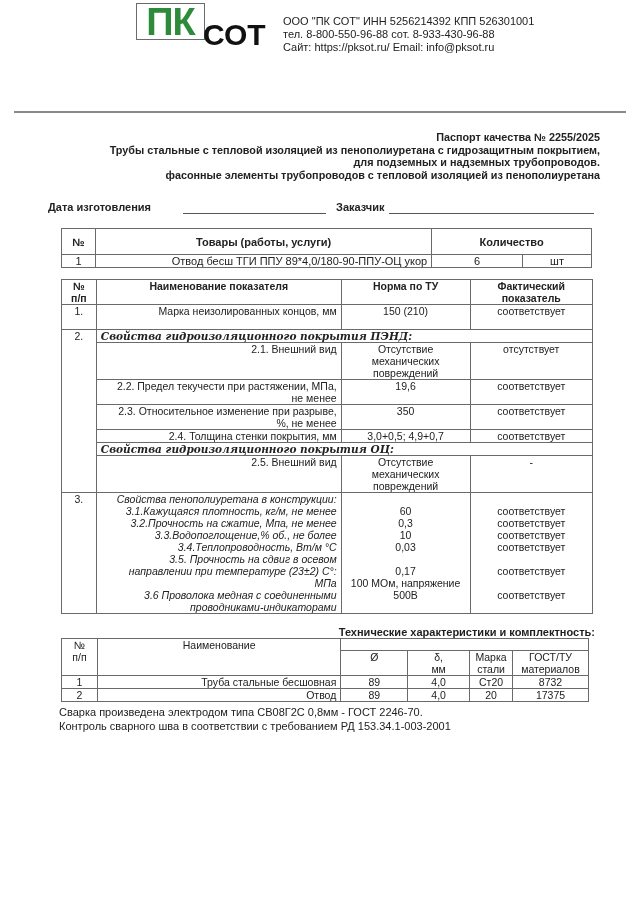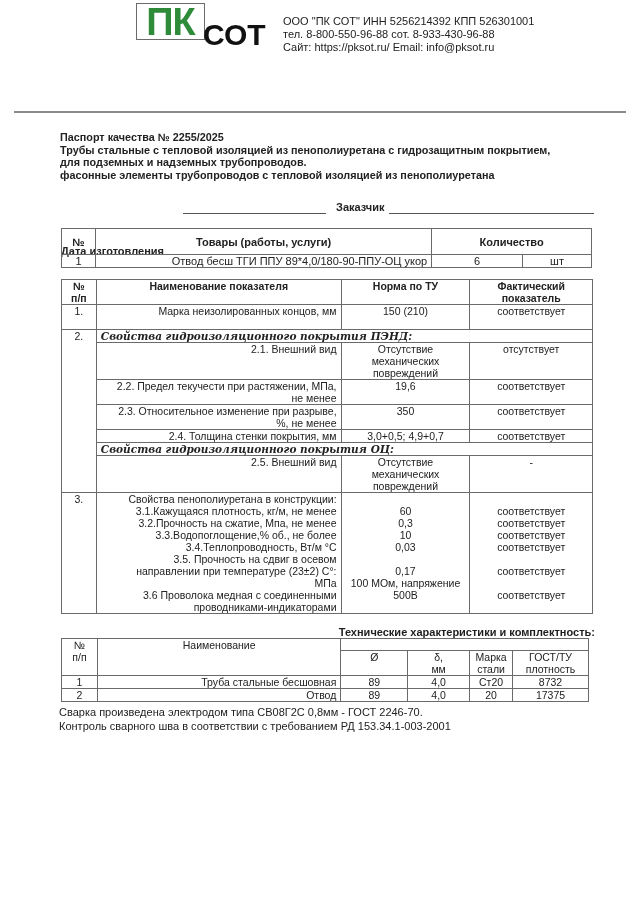--- a/index.html
+++ b/index.html
@@ -24,21 +24,21 @@
     letter-spacing: 0px;
   }
   .company-info {
     left: 283px; top: 15px; font-size: 11px; line-height: 13px; color: #222;
   }
   .company-info div { white-space: nowrap; }
   .hr-rule {
     left: 14px; top: 111px; width: 612px; height: 1.5px; background: #8a8a8a;
   }
   .title-block {
-    left: 60px; top: 131px; width: 540px; text-align: left;
+    left: 60px; top: 131px; width: 540px; text-align: right;
     font-weight: bold; font-size: 10.8px; line-height: 12.5px; color: #222;
   }
   .title-block div { white-space: nowrap; }
   .field-label { font-weight: bold; font-size: 11px; color: #222; white-space: nowrap; }
   .field-line { height: 1px; background: #555; }
 
   table { border-collapse: collapse; position: absolute; font-size: 10.5px; color: #222; }
   td, th { border: 1px solid #6a6a6a; padding: 0 4px; vertical-align: top; }
   th { font-weight: bold; }
   .c { text-align: center; }
@@ -70,21 +70,21 @@
 </div>
 <div class="abs hr-rule"></div>
 
 <div class="abs title-block">
   <div>Паспорт качества № 2255/2025</div>
   <div>Трубы стальные с тепловой изоляцией из пенополиуретана с гидрозащитным покрытием,</div>
   <div>для подземных и надземных трубопроводов.</div>
   <div>фасонные элементы трубопроводов с тепловой изоляцией из пенополиуретана</div>
 </div>
 
-<div class="abs field-label" style="left:61px; top:201px;margin-top:44px;">Дата изготовления</div>
+<div class="abs field-label" style="left:48px; top:201px;">Дата изготовления</div>
 <div class="abs field-line" style="left:183px; top:213px; width:143px;"></div>
 <div class="abs field-label" style="left:336px; top:201px;">Заказчик</div>
 <div class="abs field-line" style="left:389px; top:213px; width:205px;"></div>
 
 <table style="left:61px; top:228px; width:531px; font-size:11px;">
   <colgroup>
     <col style="width:34px">
       <col style="width:337px">
       <col style="width:91px">
       <col style="width:69px">
@@ -173,21 +173,21 @@
     <td class="c">
       <div>Отсутствие</div>
       <div>механических</div>
       <div>повреждений</div>
     </td>
     <td class="c">-</td>
   </tr>
 
   <tr>
     <td class="c">3.</td>
-    <td class="l lines" style="padding-bottom:0;">
+    <td class="l lines" style="padding-bottom:0;font-style:italic;">
       <div>Свойства пенополиуретана в конструкции:</div>
       <div>3.1.Кажущаяся плотность, кг/м, не менее</div>
       <div>3.2.Прочность на сжатие, Мпа, не менее</div>
       <div>3.3.Водопоглощение,% об., не более</div>
       <div>3.4.Теплопроводность, Вт/м °С</div>
       <div>3.5. Прочность на сдвиг в осевом</div>
       <div>направлении при температуре (23±2) С°:</div>
       <div>МПа</div>
       <div>3.6  Проволока медная с соединенными</div>
       <div>проводниками-индикаторами</div>
@@ -242,21 +242,21 @@
     <td class="c">
       <div>δ,</div>
       <div>мм</div>
     </td>
     <td class="c">
       <div>Марка</div>
       <div>стали</div>
     </td>
     <td class="c">
       <div>ГОСТ/ТУ</div>
-      <div>плотность</div>
+      <div>материалов</div>
     </td>
   </tr>
   <tr>
     <td class="c">1</td>
     <td class="l">Труба стальные бесшовная</td>
     <td class="c">89</td>
     <td class="c">4,0</td>
     <td class="c">Ст20</td>
     <td class="c">8732</td>
   </tr>

